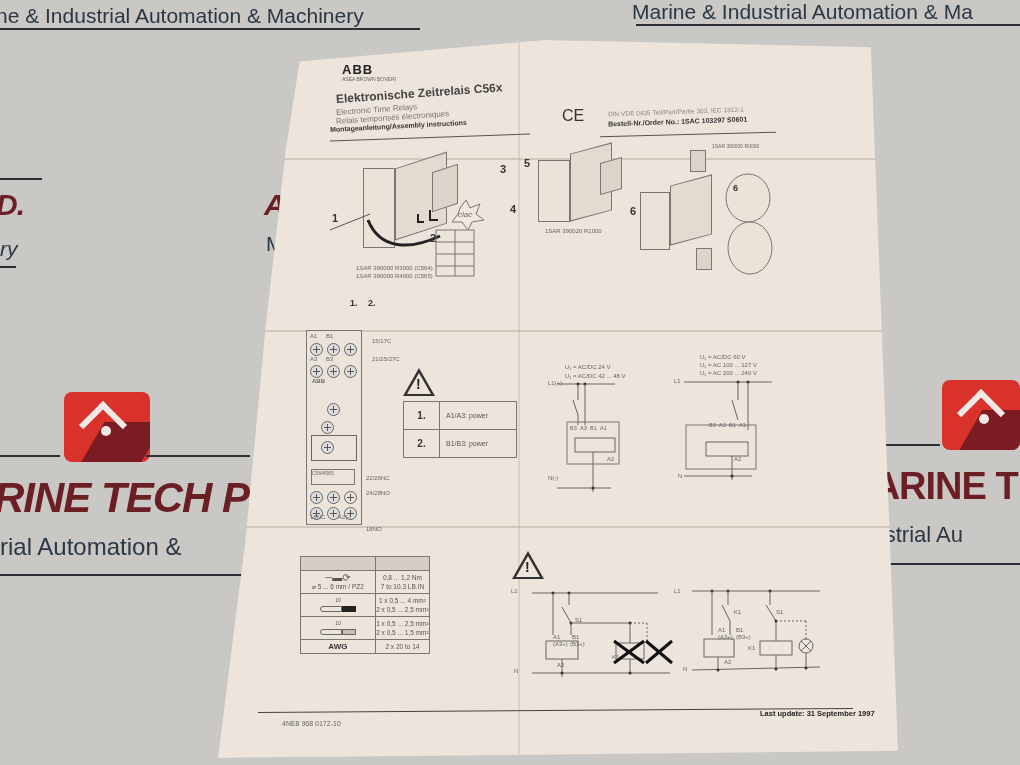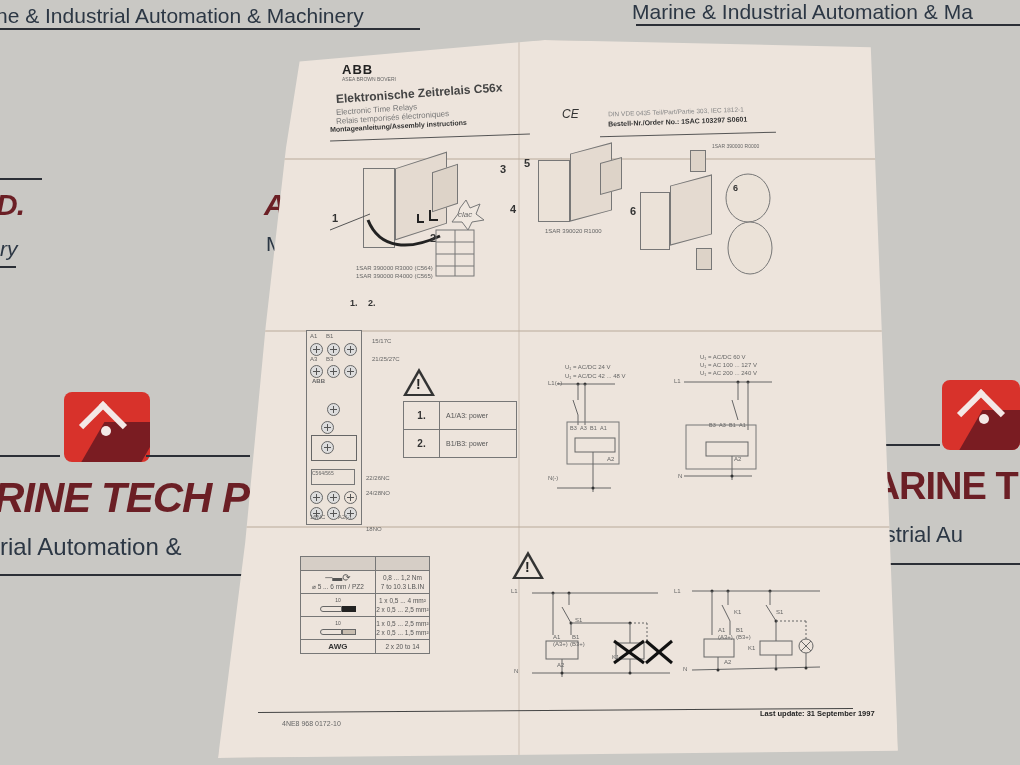--- a/index.html
+++ b/index.html
@@ -45,21 +45,21 @@
     box-shadow: 0 0 12px rgba(0,0,0,0.2);
   }
   .fold-h { position: absolute; left: 0; right: 0; height: 2px; background: rgba(190,175,160,0.55); }
   .fold-v { position: absolute; top: 0; bottom: 0; width: 2px; background: rgba(190,175,160,0.35); }
 
   .abb-logo { position: absolute; left: 342px; top: 62px; font-weight: bold; font-size: 13px; letter-spacing: 1px; color: #222; }
   .abb-tag { position: absolute; left: 342px; top: 76px; font-size: 5px; color: #666; }
   .doc-title { position: absolute; left: 336px; top: 92px; font-weight: bold; font-size: 12px; color: #444; transform: rotate(-4deg); transform-origin: left; }
   .doc-sub { position: absolute; font-size: 8px; color: #777; transform: rotate(-4deg); transform-origin: left; }
   .assembly { position: absolute; left: 330px; top: 126px; font-size: 7px; font-weight: bold; color: #333; transform: rotate(-3deg); transform-origin: left; }
-  .ce-mark { position: absolute; left: 562px; top: 107px; font-size: 12px; color: #333; font-style: italic; }
+  .ce-mark { position: absolute; left: 562px; top: 107px; font-size: 16px; color: #333; }
   .din { position: absolute; left: 608px; top: 108px; font-size: 6.5px; color: #888; transform: rotate(-2deg); }
   .order { position: absolute; left: 608px; top: 118px; font-size: 7px; font-weight: bold; color: #333; transform: rotate(-2deg); }
   .header-rule { position: absolute; height: 1px; background: #555; }
 
   .sm { position: absolute; font-size: 6px; color: #666; white-space: nowrap; }
   .num { position: absolute; font-size: 11px; font-weight: bold; color: #333; }
 
   
   .relay-box { position: absolute; border: 1px solid #777; background: #e4dad0; }
   .relay-face { position: absolute; border: 1px solid #777; background: #ebe2d8; }

